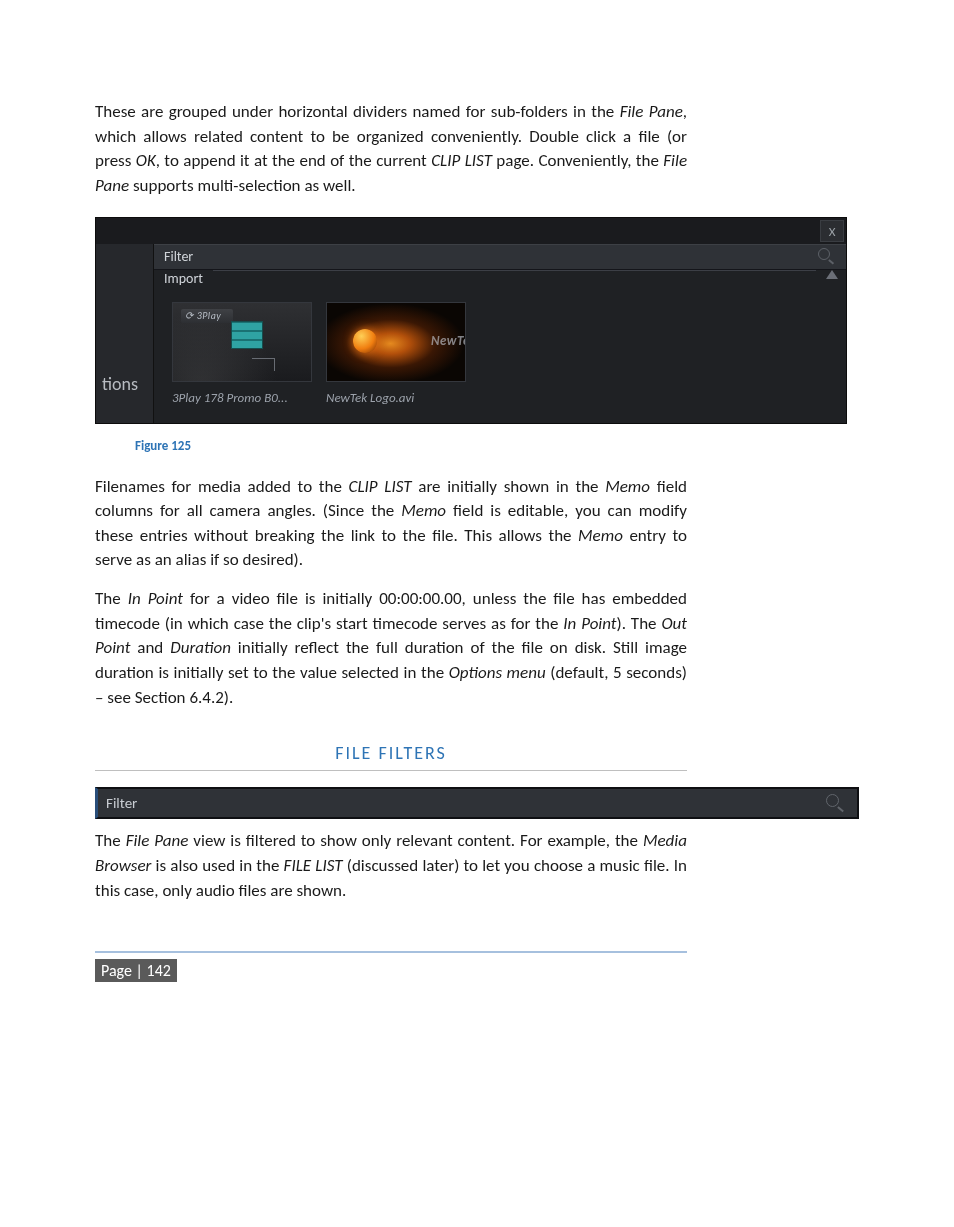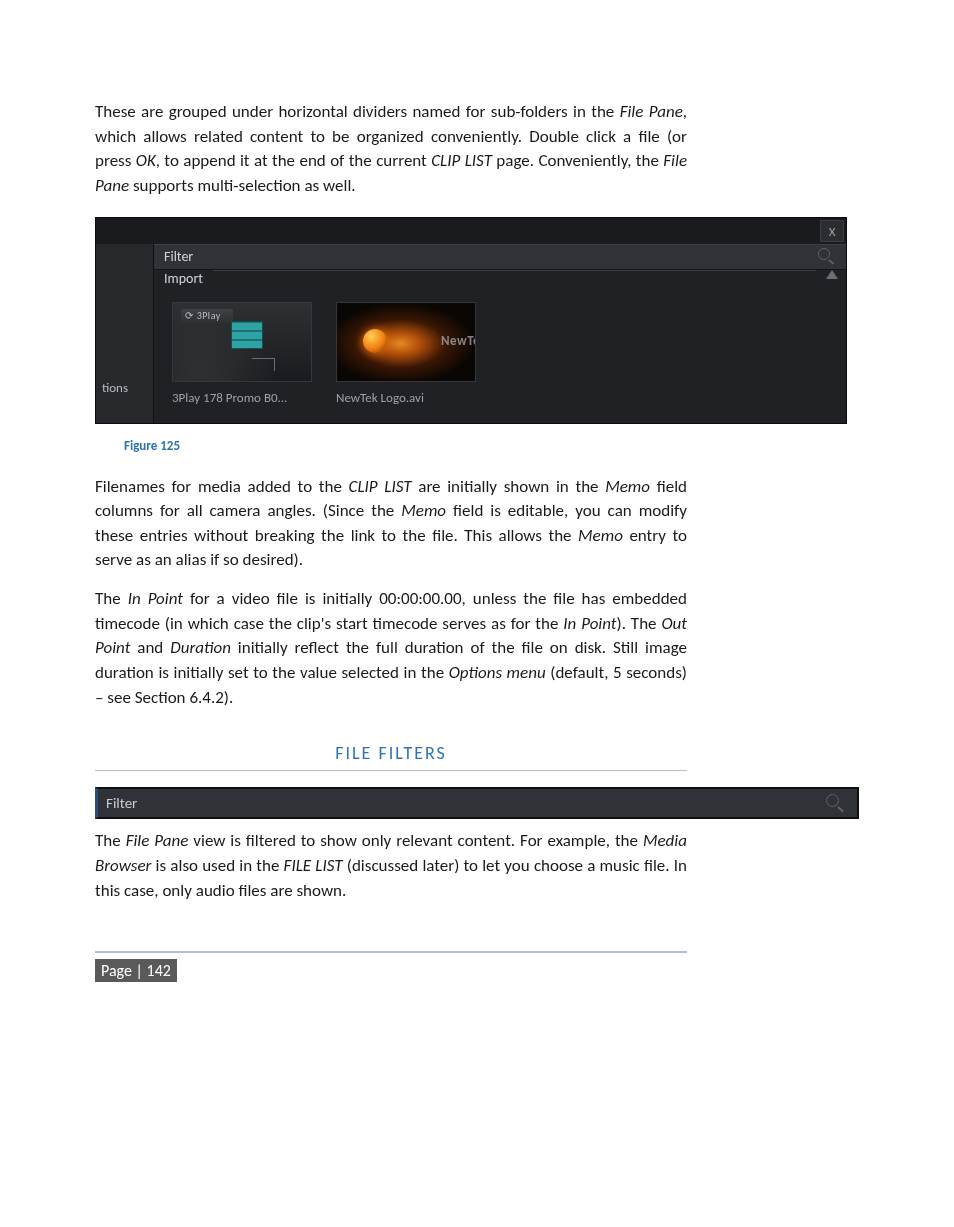--- a/index.html
+++ b/index.html
@@ -55,21 +55,21 @@
     border: 1px solid #3a3d42;
     box-sizing: border-box;
   }
   .ui-split {
     display: flex;
   }
   .left-rail {
     width: 58px;
     background: #26282c;
     color: #b8bcc2;
-    font-size: 13px;
+    font-size: 18px;
     display: flex;
     align-items: flex-end;
     justify-content: flex-start;
     padding: 0 0 28px 6px;
     box-sizing: border-box;
     border-right: 1px solid #111;
   }
   .right-pane {
     flex: 1;
     background: #1f2124;
@@ -131,22 +131,23 @@
   .section-header .tri {
     width: 0; height: 0;
     margin-left: 10px;
     border-left: 6px solid transparent;
     border-right: 6px solid transparent;
     border-bottom: 9px solid #7e838c;
     opacity: 0.8;
   }
   .thumbs {
     display: flex;
-    gap: 24px;
+    gap: 14px;
     padding: 10px 0 4px 18px;
+    font-style: italic;
   }
   .thumb {
     width: 140px;
   }
   .thumb-img {
     width: 138px;
     height: 78px;
     background: #0e0f12;
     border: 1px solid #34373d;
     position: relative;
@@ -214,21 +215,21 @@
     padding-top: 8px;
     white-space: nowrap;
     overflow: hidden;
     text-overflow: ellipsis;
   }
 
   .fig-caption {
     color: #2e74b5;
     font-size: 13px;
     font-weight: 600;
-    margin: 14px 0 22px 0;
+    margin: 14px 0 22px 11px;
     padding-left: 29px;
   }
 
   h2.section-title {
     color: #2e74b5;
     letter-spacing: 2px;
     font-weight: 400;
     font-size: 18px;
     margin: 32px 0 6px 0;
     text-align: center;

